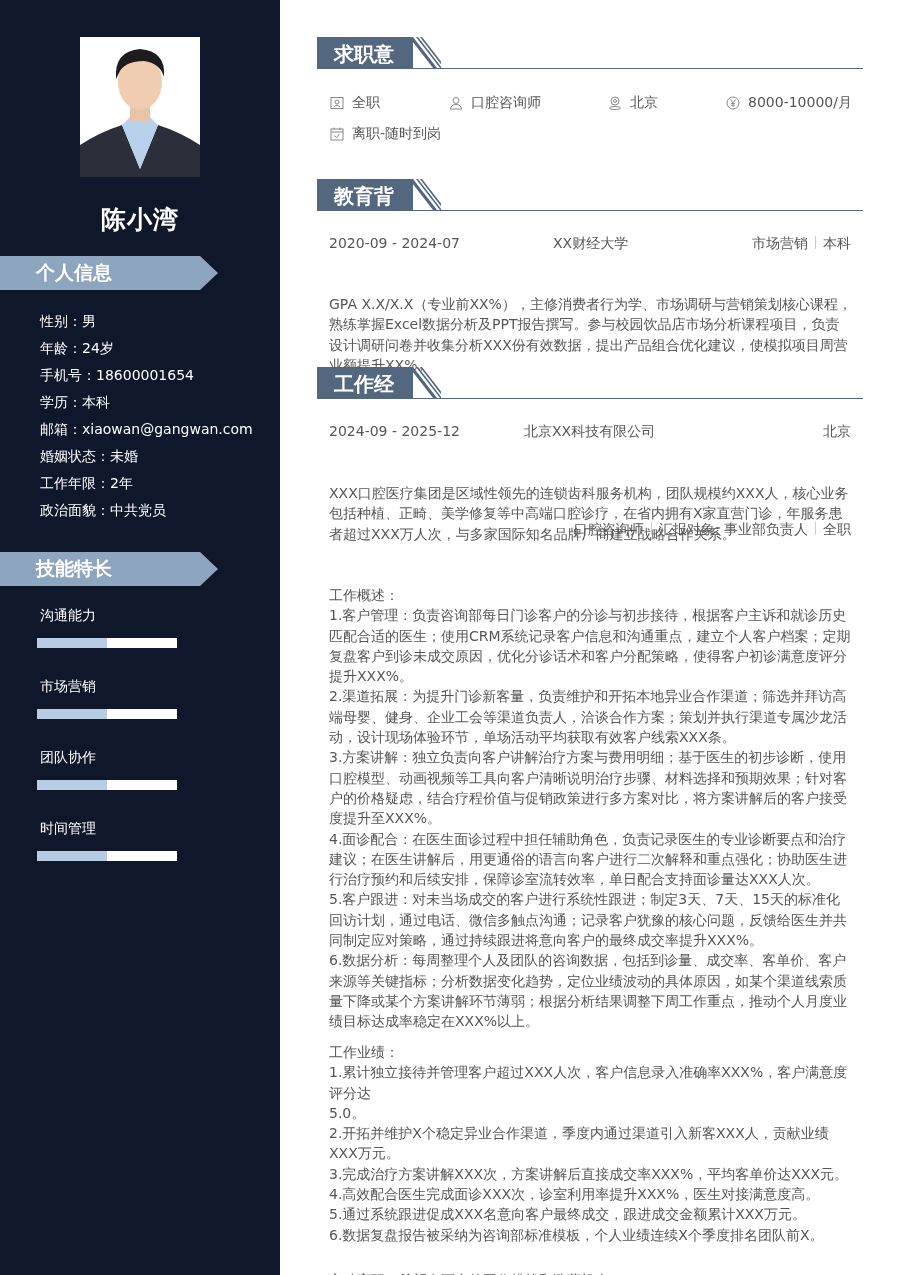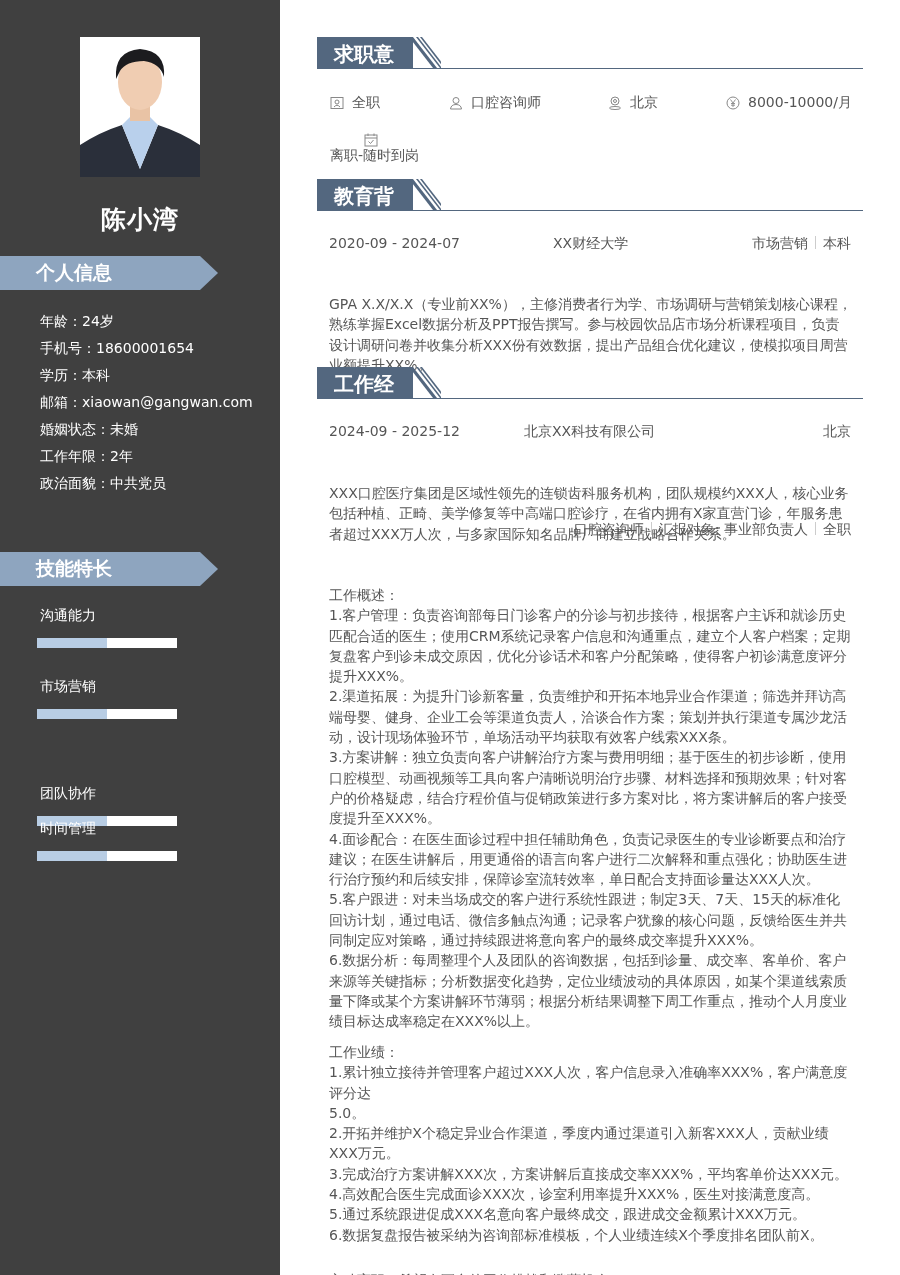--- a/index.html
+++ b/index.html
@@ -1,17 +1,17 @@
 <!DOCTYPE html>
 <html><head>
   <meta charset="utf-8">
   <style>
     * { box-sizing: border-box; margin: 0; padding: 0; }
     body { width: 900px; height: 1275px; background: #ffffff; font-family: "DejaVu Sans", "Liberation Sans", sans-serif; position: relative; overflow: hidden; }
-    .sidebar { position: absolute; left: 0; top: 0; width: 280px; height: 1275px; background: #404040; color: #ffffff; }
+    .sidebar { position: absolute; left: 0; top: 0; width: 280px; height: 1275px; background: #0f172a; color: #ffffff; }
     .photo { position: absolute; left: 80px; top: 37px; width: 120px; height: 140px; background: #ffffff; overflow: hidden; }
     .name { position: absolute; left: 0; width: 280px; top: 203px; text-align: center; font-size: 25px; font-weight: bold; color: #ffffff; letter-spacing: 1px; }
     .side-head { position: absolute; left: 0; height: 34px; width: 218px; padding-left: 44px; }
     .side-head .bg { position: absolute; inset: 0; background: #8ea5bf; clip-path: polygon(0 0, 200px 0, 218px 17px, 200px 34px, 0 34px); }
     .side-head .txt { position: absolute; left: 36px; top: 4px; font-size: 19px; font-weight: bold; color: #ffffff; }
     .info-list { position: absolute; left: 40px; top: 308px; }
     .info-item { font-size: 14px; color: #ffffff; height: 27px; line-height: 27px; white-space: nowrap; }
     .skill { position: absolute; left: 40px; }
     .skill .label { font-size: 14px; color: #ffffff; }
     .skill .bar { position: absolute; left: -3px; top: 31px; width: 140px; height: 10px; background: #ffffff; }
@@ -44,20 +44,21 @@
     </svg>
   </div>
   <div class="name">陈小湾</div>
 
   <div class="side-head" style="top:256px;">
     <div class="bg"></div>
     <div class="txt">个人信息</div>
   </div>
 
   <div class="info-list">
+    <div class="info-item">性别：男</div>
     <div class="info-item">年龄：24岁</div>
     <div class="info-item">手机号：18600001654</div>
     <div class="info-item">学历：本科</div>
     <div class="info-item">邮箱：xiaowan@gangwan.com</div>
     <div class="info-item">婚姻状态：未婚</div>
     <div class="info-item">工作年限：2年</div>
     <div class="info-item">政治面貌：中共党员</div>
   </div>
 
   <div class="side-head" style="top:552px;">
@@ -70,21 +71,21 @@
     <div class="bar">
         <div class="fill" style="width: 50%;"></div>
       </div>
   </div>
   <div class="skill" style="top:678px;">
     <div class="label">市场营销</div>
     <div class="bar">
         <div class="fill" style="width: 50%;"></div>
       </div>
   </div>
-  <div class="skill" style="top:749px;margin-top:36px;">
+  <div class="skill" style="top:749px;">
     <div class="label">团队协作</div>
     <div class="bar">
         <div class="fill" style="width: 50%;"></div>
       </div>
   </div>
   <div class="skill" style="top:820px;">
     <div class="label">时间管理</div>
     <div class="bar">
         <div class="fill" style="width: 50%;"></div>
       </div>
@@ -128,21 +129,21 @@
       </svg>
     <span>北京</span>
   </div>
   <div class="intent-item" style="left:409px; top:94px;">
     <svg width="14" height="14" viewBox="0 0 14 14">
         <circle cx="7" cy="7" r="6" fill="none" stroke="#888"></circle>
         <path d="M4.5 3.5 L7 7 L9.5 3.5 M7 7 L7 11 M5 7.5 H9 M5 9.2 H9" fill="none" stroke="#888" stroke-width="0.9"></path>
       </svg>
     <span>8000-10000/月</span>
   </div>
-  <div class="intent-item" style="left:13px; top:133px;flex-direction:column;">
+  <div class="intent-item" style="left:13px; top:125px;">
     <svg width="14" height="14" viewBox="0 0 14 14">
         <rect x="1" y="2" width="12" height="11" fill="none" stroke="#888"></rect>
         <path d="M1 5 H13 M4 0.5 V3 M10 0.5 V3 M4.5 8.5 L6.5 10.5 L9.5 7" fill="none" stroke="#888"></path>
       </svg>
     <span>离职-随时到岗</span>
   </div>
 
   <div class="sec-head" style="top:179px;">
     <div class="tab">
         <span>教育背景</span>

